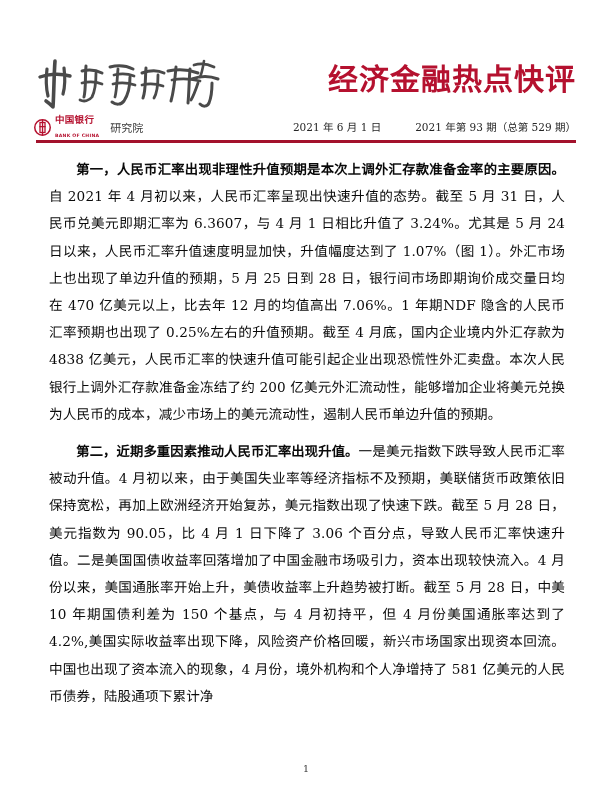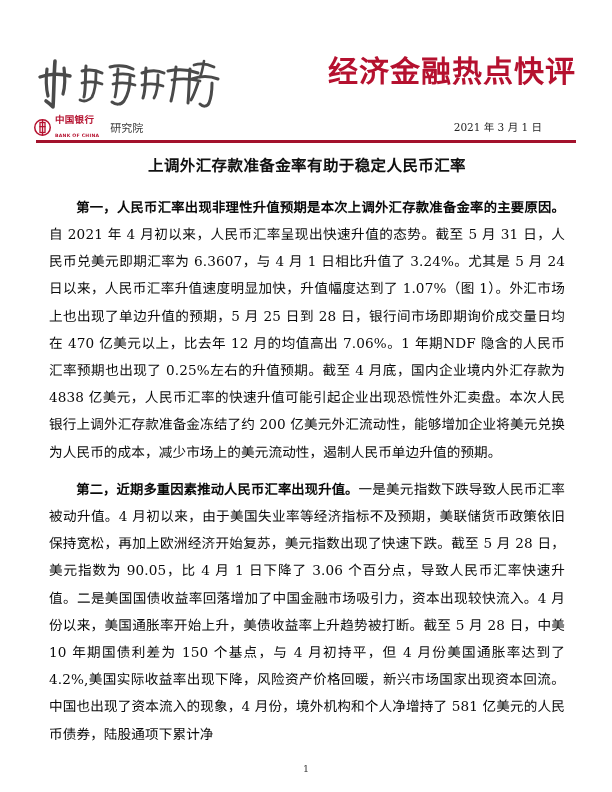--- a/index.html
+++ b/index.html
@@ -37,21 +37,21 @@
     left: 34px;
     top: 57px;
     width: 190px;
     height: 52px;
   }
   .brand-script svg { display: block; }
 
   .masthead-title {
     position: absolute;
     right: 36px;
-    top: 56px;
+    top: 64px;
     font-family: "DejaVu Sans", "Liberation Sans", sans-serif;
     font-size: 30px;
     font-weight: 700;
     letter-spacing: 1px;
     color: #B5112F;
     line-height: 1.05;
     white-space: nowrap;
   }
 
   .org-row {
@@ -232,28 +232,28 @@
         </svg>
       </div>
       <div class="boc-names">
         <span class="boc-cn">中国银行</span>
         <span class="boc-en">BANK OF CHINA</span>
       </div>
       <span class="institute">研究院</span>
     </div>
 
     <div class="issue-row">
-      <span class="issue-date">2021 年 3 月 1 日</span>
+      <span class="issue-date">2021 年 6 月 1 日</span>
+      <span class="issue-no">2021 年第 93 期（总第 529 期）</span>
     </div>
 
     <div class="rule-red"></div>
   </div>
 
   <div class="article">
-    <h1 class="doc-title">上调外汇存款准备金率有助于稳定人民币汇率</h1>
 
 
     <p class="para">
       <span class="lead">第一，人民币汇率出现非理性升值预期是本次上调外汇存款准备金率的主要原因。</span><span>自 2021 年 4 月初以来，人民币汇率呈现出快速升值的态势。截至 5 月 31 日，人民币兑美元即期汇率为 6.3607，与 4 月 1 日相比升值了 3.24%。尤其是 5 月 24 日以来，人民币汇率升值速度明显加快，升值幅度达到了 1.07%（图 1）。外汇市场上也出现了单边升值的预期，5 月 25 日到 28 日，银行间市场即期询价成交量日均在 470 亿美元以上，比去年 12 月的均值高出 7.06%。1 年期NDF 隐含的人民币汇率预期也出现了 0.25%左右的升值预期。截至 4 月底，国内企业境内外汇存款为 4838 亿美元，人民币汇率的快速升值可能引起企业出现恐慌性外汇卖盘。本次人民银行上调外汇存款准备金冻结了约 200 亿美元外汇流动性，能够增加企业将美元兑换为人民币的成本，减少市场上的美元流动性，遏制人民币单边升值的预期。</span>
     </p>
 
     <p class="para">
       <span class="lead">第二，近期多重因素推动人民币汇率出现升值。</span><span>一是美元指数下跌导致人民币汇率被动升值。4 月初以来，由于美国失业率等经济指标不及预期，美联储货币政策依旧保持宽松，再加上欧洲经济开始复苏，美元指数出现了快速下跌。截至 5 月 28 日，美元指数为 90.05，比 4 月 1 日下降了 3.06 个百分点，导致人民币汇率快速升值。二是美国国债收益率回落增加了中国金融市场吸引力，资本出现较快流入。4 月份以来，美国通胀率开始上升，美债收益率上升趋势被打断。截至 5 月 28 日，中美 10 年期国债利差为 150 个基点，与 4 月初持平，但 4 月份美国通胀率达到了 4.2%,美国实际收益率出现下降，风险资产价格回暖，新兴市场国家出现资本回流。中国也出现了资本流入的现象，4 月份，境外机构和个人净增持了 581 亿美元的人民币债券，陆股通项下累计净</span>
     </p>
   </div>

